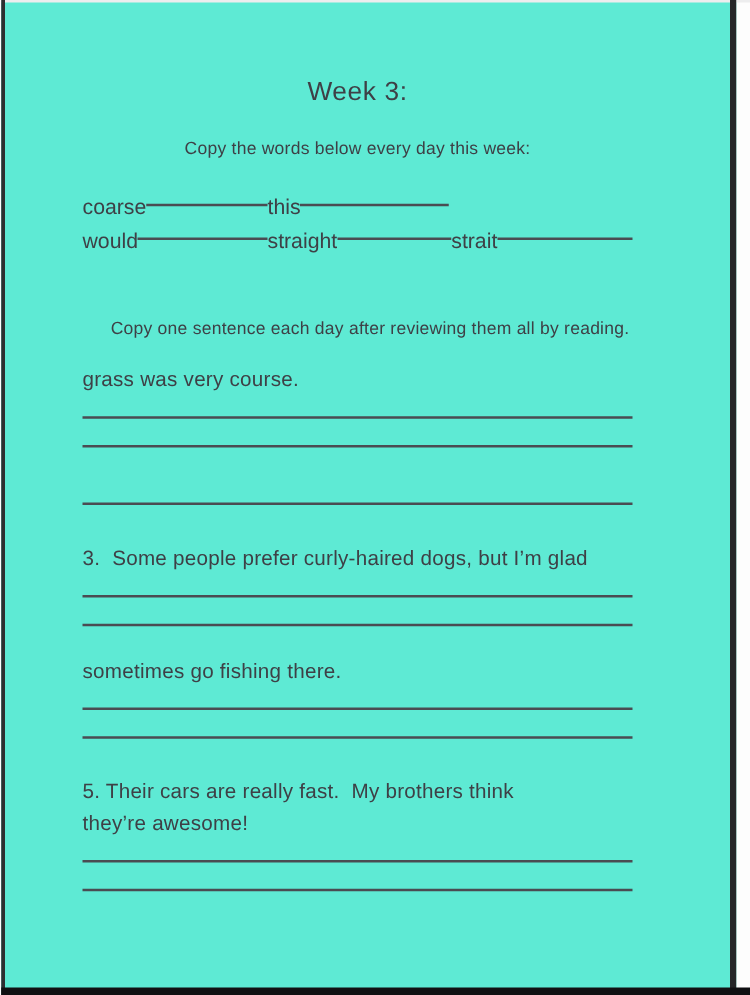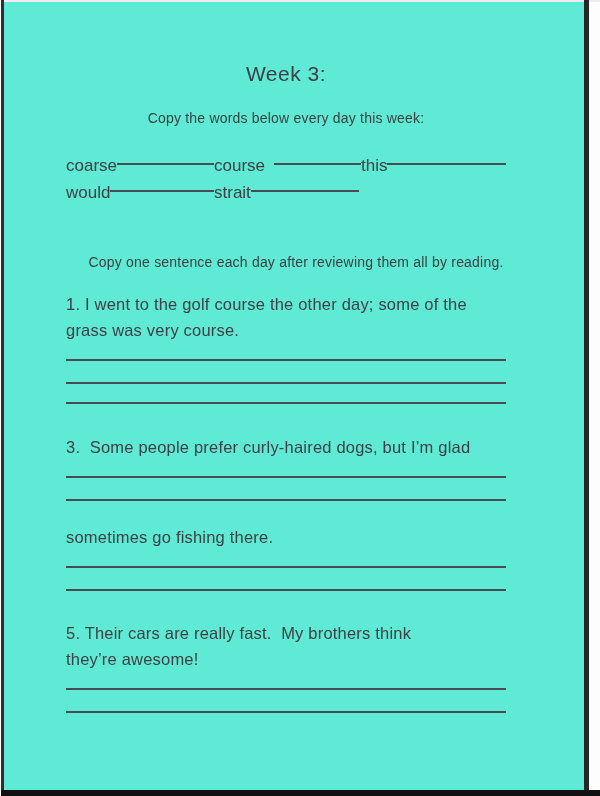--- a/index.html
+++ b/index.html
@@ -89,45 +89,44 @@
   <div class="title">Week 3:</div>
 
   <div class="subtitle">Copy the words below every day this week:</div>
 
   <div class="words">
     <div class="word-row">
       <span class="cell c1">
         <span class="word">coarse</span>
         <span class="blank"></span>
       </span>
-      <span class="cell c2">
-        <span class="word">course</span>
-        <span class="blank gap-before"></span>
-      </span>
       <span class="cell c3">
         <span class="word">this</span>
         <span class="blank"></span>
       </span>
     </div>
     <div class="word-row">
       <span class="cell c1">
         <span class="word">would</span>
+        <span class="blank"></span>
+      </span>
+      <span class="cell c2">
+        <span class="word">straight</span>
         <span class="blank"></span>
       </span>
       <span class="cell c3">
         <span class="word">strait</span>
         <span class="blank"></span>
       </span>
     </div>
   </div>
 
   <div class="instruction2">Copy one sentence each day after reviewing them all by reading.</div>
 
   <div class="sentence s1">
-    <div class="sline">1. I went to the golf course the other day; some of the</div>
     <div class="sline">grass was very course.</div>
     <div class="rule"></div>
     <div class="rule"></div>
   </div>
 
   <div class="sentence s2">
     <div class="rule"></div>
   </div>
 
   <div class="sentence s3">

